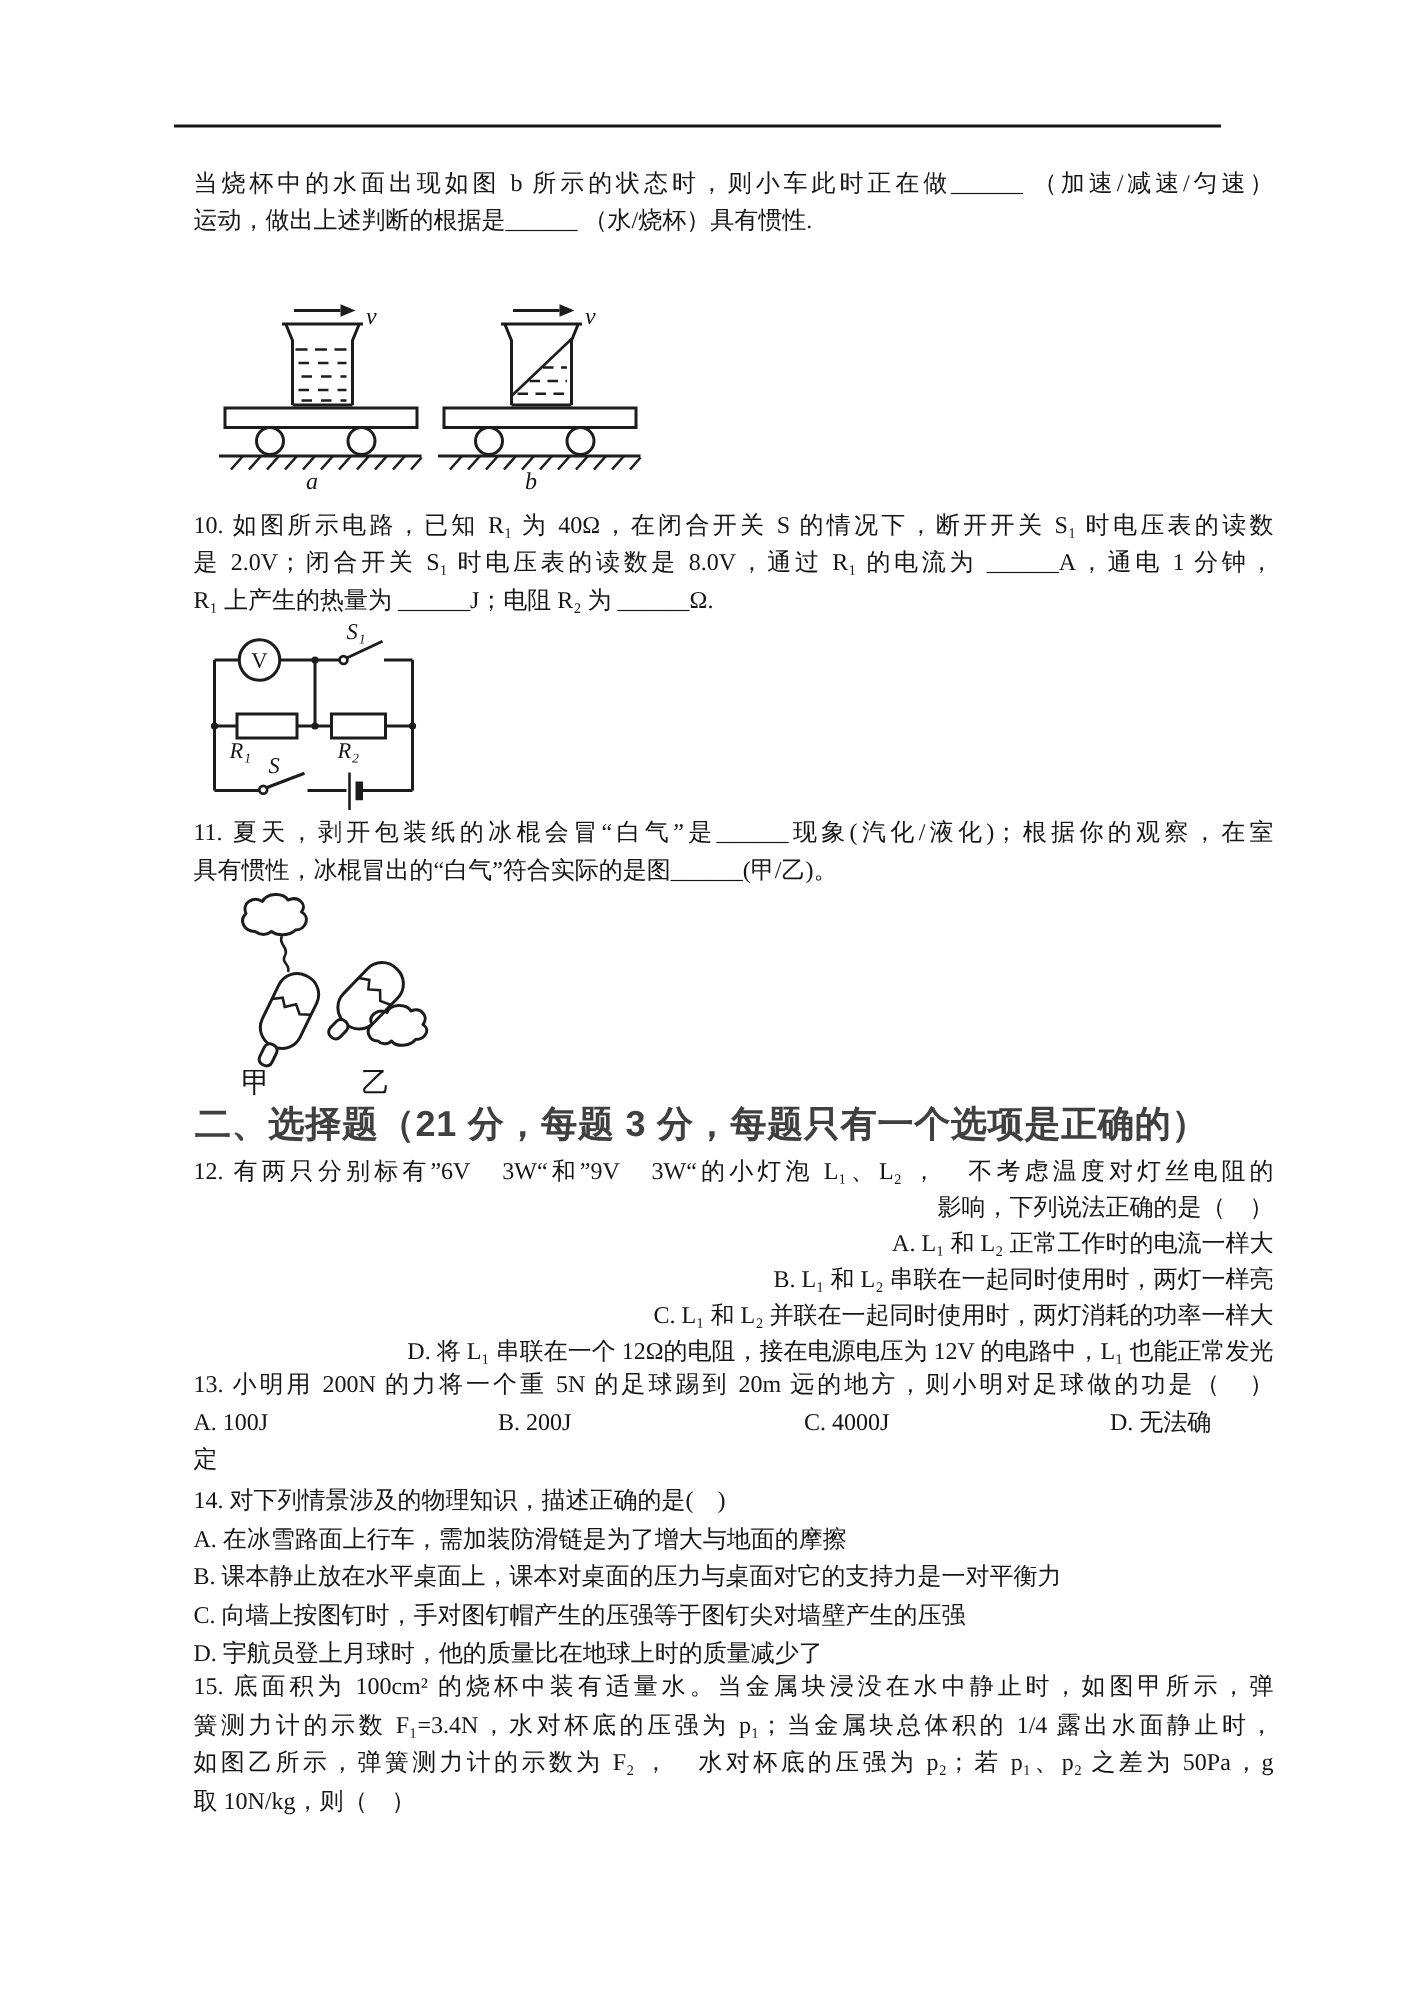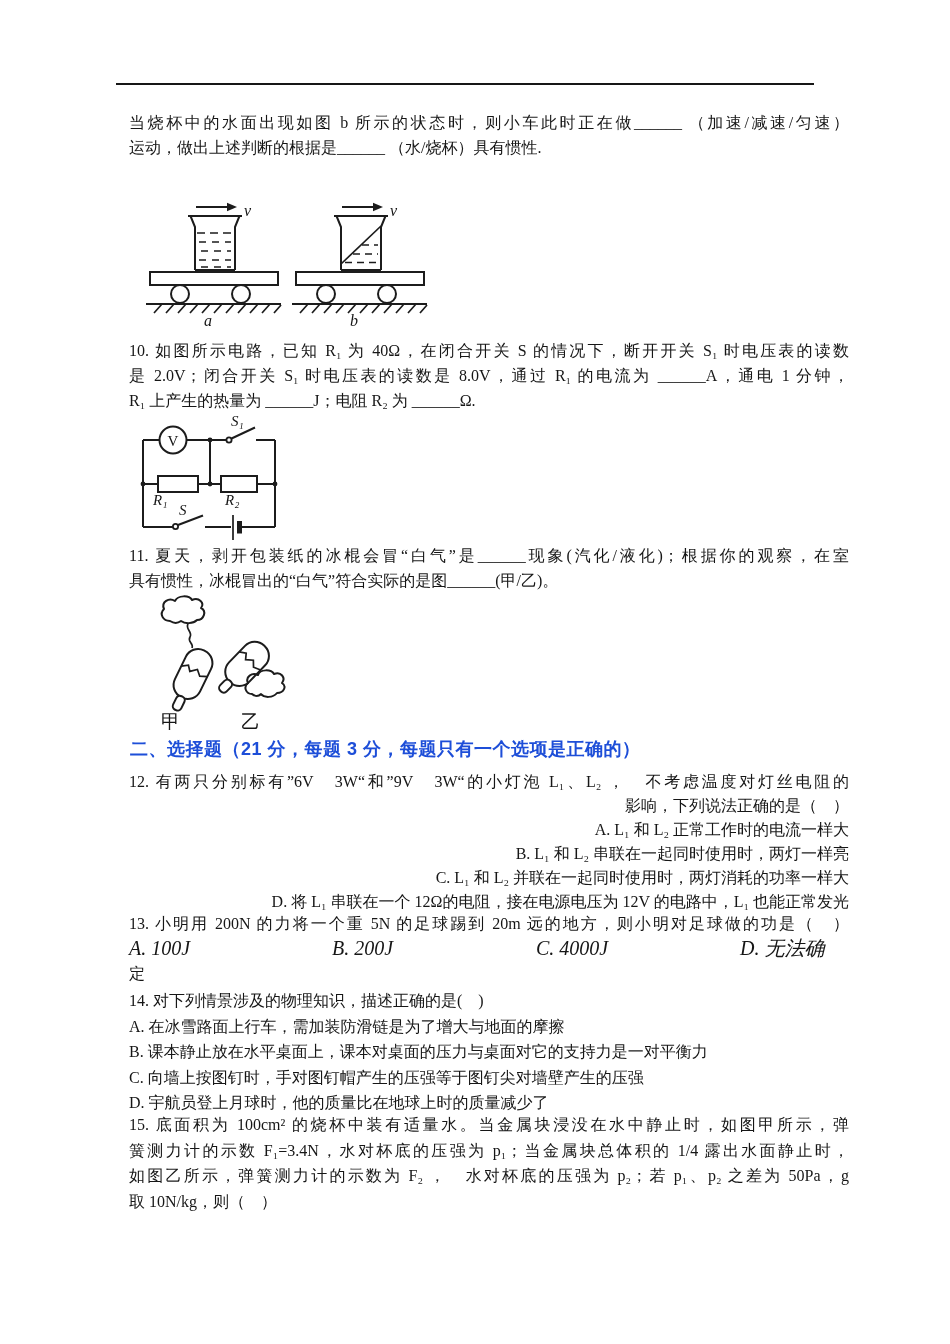--- a/index.html
+++ b/index.html
@@ -7,25 +7,25 @@
     width:950px;height:1344px;background:#ffffff;position:relative;
     font-family:"Liberation Serif","DejaVu Serif",serif;color:#161616;
   }
   .abs{position:absolute;}
   .rule{position:absolute;left:116px;top:83px;width:698px;height:2.4px;background:#161616;}
   .line{font-size:16px;line-height:25px;width:720px;color:#161616;}
   .just{text-align-last:justify;text-justify:inter-character;}
   #q12 .line{line-height:24px;text-align:right;}
   #q14 .line,#q15 .line{line-height:25.5px;}
   .section-title{
-    font-size:18px;font-weight:700;letter-spacing:0.5px;line-height:27px;
-    font-family:"Liberation Sans","DejaVu Sans",sans-serif;color:#1d4ed8;
+    font-size:24px;font-weight:700;letter-spacing:0.5px;line-height:27px;
+    font-family:"Liberation Sans","DejaVu Sans",sans-serif;color:#404040;
   }
   .optrow{position:relative;height:25px;}
-  .opt{position:absolute;top:0;white-space:pre;font-size:20px;line-height:25px;font-style:italic;}
+  .opt{position:absolute;top:0;white-space:pre;font-size:16px;line-height:25px;}
   svg{display:block;overflow:visible;}
   svg .wire{stroke:#1c1c1c;stroke-width:2;fill:none;}
   svg .thin{stroke:#1c1c1c;stroke-width:1.7;fill:none;}
   svg .boxy{stroke:#1c1c1c;stroke-width:2;fill:#ffffff;}
   svg .dot{fill:#1c1c1c;stroke:none;}
   svg .pivot{fill:#ffffff;stroke:#1c1c1c;stroke-width:1.8;}
   svg text{fill:#161616;}
   .fv{font-style:italic;font-size:16px;font-family:"Liberation Serif","DejaVu Serif",serif;}
   .fsub{font-style:italic;font-size:15px;font-family:"Liberation Serif","DejaVu Serif",serif;}
   .fcjk{font-size:19px;font-family:"Liberation Serif","DejaVu Serif",serif;}

